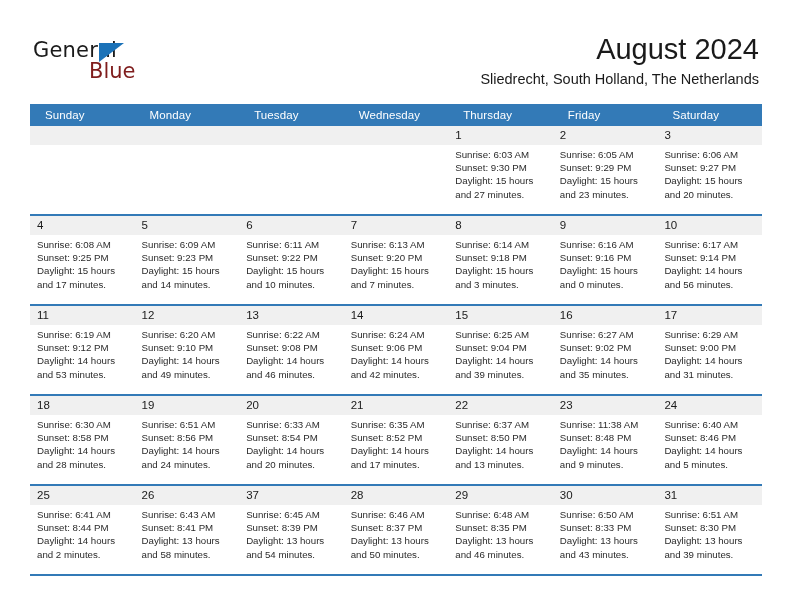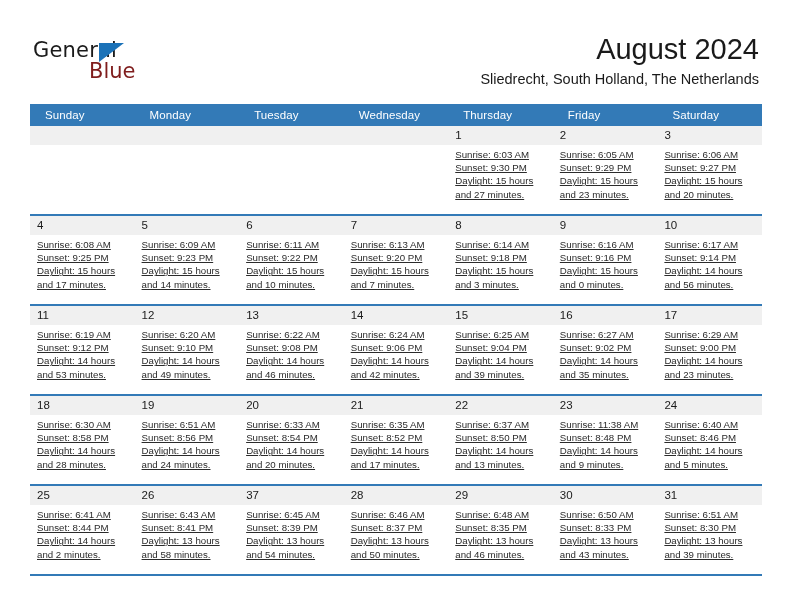--- a/index.html
+++ b/index.html
@@ -127,21 +127,20 @@
   }
   td.empty .daynum {
     background: #f0f0f0;
     color: #f0f0f0;
   }
   .info {
     padding: 3px 6px 0 7px;
     font-size: 9.7px;
     line-height: 13.2px;
     color: #2b2b2b;
-    text-decoration: underline;
   }
   .info div {
     white-space: nowrap;
   }
   .info .wrap {
     white-space: normal;
   }
 </style>
 </head>
 <body>
@@ -314,21 +313,21 @@
               <div>Sunrise: 6:27 AM</div>
               <div>Sunset: 9:02 PM</div>
               <div class="wrap">Daylight: 14 hours and 35 minutes.</div>
             </div>
           </td>
           <td>
             <div class="daynum">17</div>
             <div class="info">
               <div>Sunrise: 6:29 AM</div>
               <div>Sunset: 9:00 PM</div>
-              <div class="wrap">Daylight: 14 hours and 23 minutes.</div>
+              <div class="wrap">Daylight: 14 hours and 31 minutes.</div>
             </div>
           </td>
         </tr>
         <tr class="week-row">
           <td>
             <div class="daynum">18</div>
             <div class="info">
               <div>Sunrise: 6:30 AM</div>
               <div>Sunset: 8:58 PM</div>
               <div class="wrap">Daylight: 14 hours and 28 minutes.</div>

